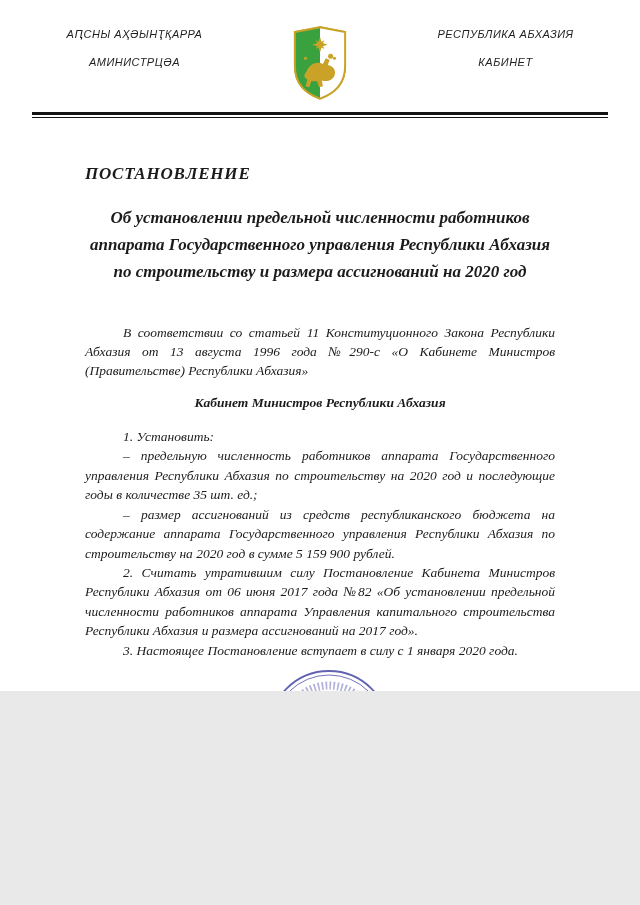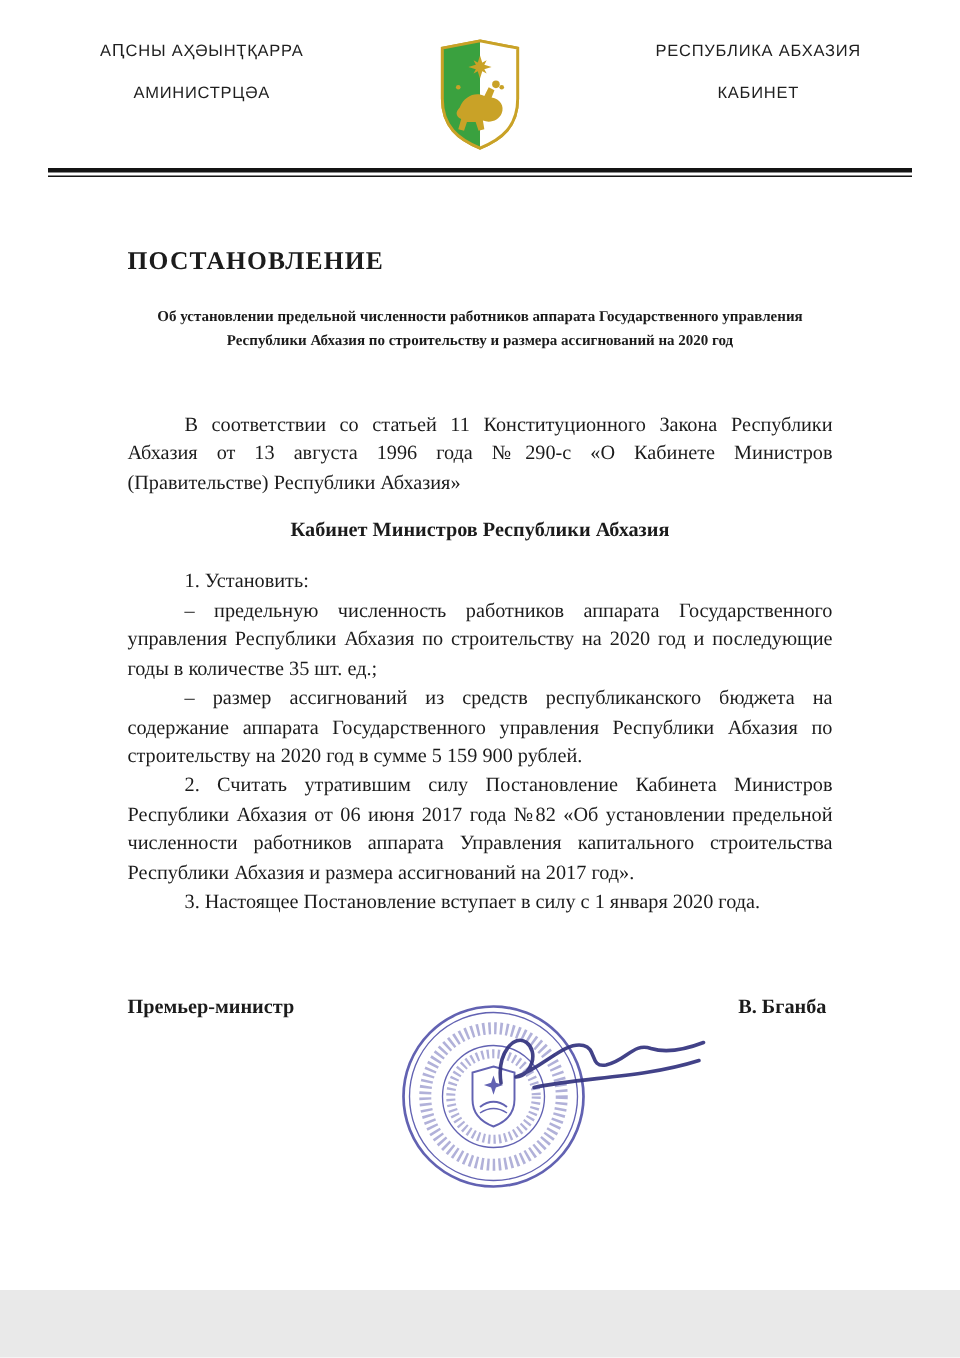--- a/index.html
+++ b/index.html
@@ -1,24 +1,25 @@
 <!DOCTYPE html>
 <html lang="ru" style="--stamp: #4d4da8; --signature_ink: #32327e; --ink: #1b1b1b; --rule: #141414; --emblem_green: #3aa13f; --emblem_gold: #c9a227;"><head>
 <meta charset="utf-8">
 <style>
   html,body{margin:0;padding:0;background:#e9e9e9;}
   .page{
     position:relative;
-    width:640px;height:860px;
+    width:640px;height:691px;
     margin:0 auto;
     background:#fff;
     color:var(--ink,#1b1b1b);
     font-family:"Liberation Serif","DejaVu Serif",serif;
     overflow:hidden;
     box-sizing:border-box;
+    font-style:italic;
   }
   
   .letterhead{
     display:flex;justify-content:space-between;align-items:flex-start;
     padding:20px 32px 0 32px;
   }
   .lh-col{
     width:205px;
     font-family:"Liberation Sans","DejaVu Sans",sans-serif;
     font-size:11px;letter-spacing:.5px;
@@ -31,21 +32,21 @@
   .rule-thick{height:3px;background:var(--rule,#141414);}
   .rule-thin{height:1px;background:var(--rule,#141414);margin-top:2px;}
   
   .doc{padding:0 85px;}
   .title{
     margin:46px 0 0 0;
     font-size:17px;font-weight:bold;letter-spacing:.8px;
   }
   .subtitle{
     margin:20px -4px 0 -4px;text-align:center;
-    font-size:10px;font-weight:bold;line-height:1.6;
+    font-size:17px;font-weight:bold;line-height:1.6;
   }
   .para{font-size:13.5px;line-height:1.44;text-align:justify;margin:0;}
   .indent{text-indent:38px;}
   .mt{margin-top:37px;}
   .center{text-align:center;}
   .bold{font-weight:bold;}
   .authority{margin-top:14px;font-size:13.5px;}
   .resolves{margin-top:13px;font-size:13.5px;letter-spacing:.3px;}
   .list{margin-top:16px;}
   

